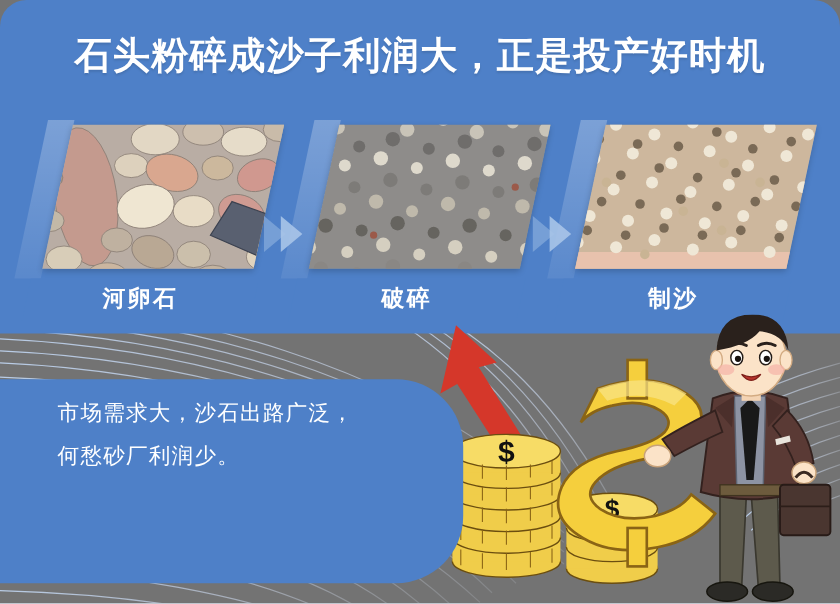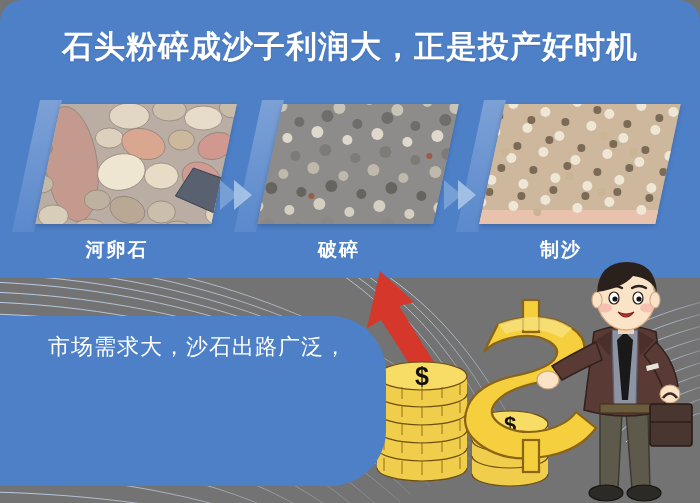--- a/index.html
+++ b/index.html
@@ -84,21 +84,21 @@
   
   .msg-box{
     position:absolute;left:-30px;top:316px;
     width:416px;height:170px;
     background:#4e80c8;
     border-radius:0 56px 56px 0;
   }
   .msg-line{
     position:absolute;
     color:#ffffff;
-    font-size:22px;
+    font-size:18px;
     letter-spacing:1px;
     white-space:nowrap;
   }
   .msg-l1{left:48px;top:332px;}
   .msg-l2{left:48px;top:368px;}
   .msg-l3{left:48px;top:420px;}
 
   
   .illus{position:absolute;left:350px;top:262px;width:350px;height:241px;}
 </style>
@@ -518,14 +518,15 @@
 
       <ellipse cx="255" cy="46" rx="7" ry="4.5" fill="#f6b5aa" opacity=".75"></ellipse>
       <ellipse cx="297" cy="46" rx="7" ry="4.5" fill="#f6b5aa" opacity=".75"></ellipse>
 
       <path d="M268 50 q8 10 16 0 q-8 4 -16 0 z" fill="#b8342c" stroke="#7d201a" stroke-width="1.1"></path>
     </g>
   </svg>
 
   <div class="msg-box"></div>
   <div class="msg-line msg-l1">市场需求大，沙石出路广泛，</div>
+  <div class="msg-line msg-l2">何愁砂厂利润少。</div>
 
 </div>
 
 </body></html>

